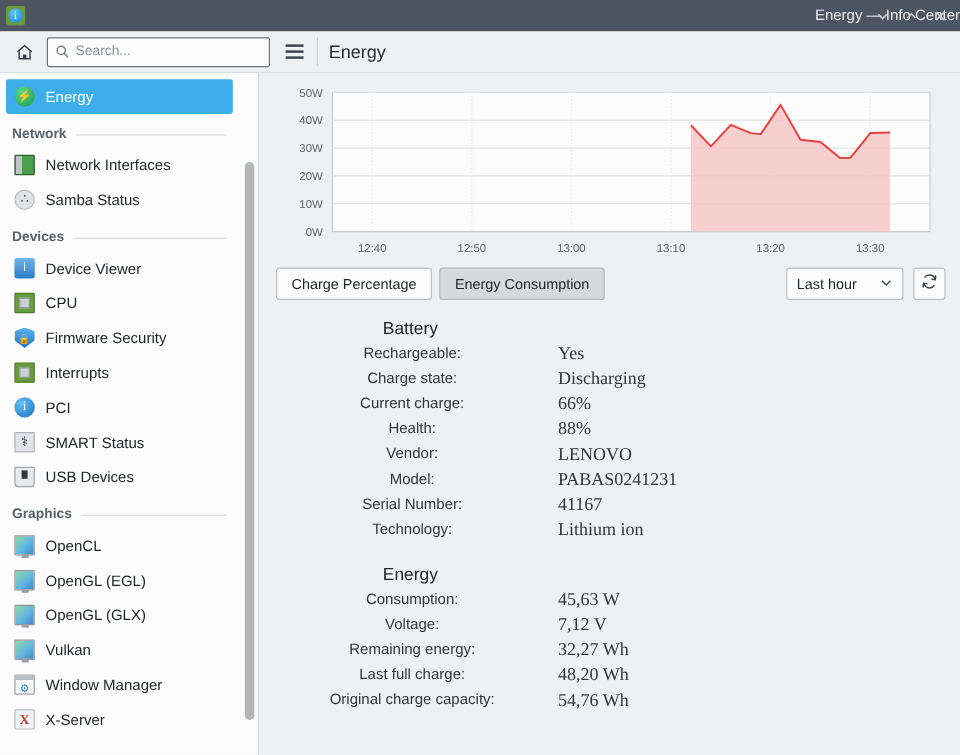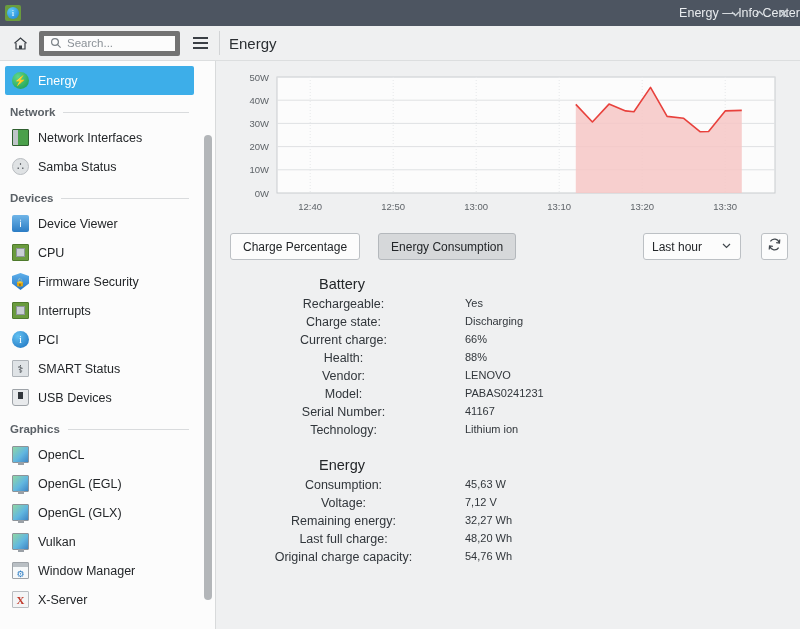--- a/index.html
+++ b/index.html
@@ -51,22 +51,22 @@
     background: #eff0f1;
     display: flex; align-items: center;
     border-bottom: 1px solid #dcdedf;
   }
   .tb-home {
     width: 30px; height: 26px; margin-left: 5px;
     display: flex; align-items: center; justify-content: center;
     color: #3a3f45;
   }
   .searchbox {
-    width: 141px; height: 25px; margin-left: 4px;
-    background: #fcfcfc; border: 5px solid #737373;
+    width: 186px; height: 25px; margin-left: 4px;
+    background: #fcfcfc; border: 1px solid #737373;
     border-radius: 2px;
     display: flex; align-items: center; padding: 0 6px; gap: 5px;
   }
   .searchbox .mag { color: #7a8086; flex: 0 0 auto; display: flex; }
   .searchbox .ph {
     font-size: 11.5px; color: #8b9197;
   }
   .tb-menu {
     width: 26px; height: 26px; margin-left: 7px;
     display: flex; flex-direction: column; justify-content: center;
@@ -167,21 +167,21 @@
     overflow: hidden;
   }
 
   
   .chart-wrap { position: relative; height: 150px; flex: 0 0 150px; }
   .chart-wrap svg { display: block; }
 
   
   .controls {
     display: flex; align-items: flex-end;
-    margin-top: 14px; flex: 0 0 auto; gap: 12px;
+    margin-top: 4px; flex: 0 0 auto;
   }
   .btn {
     height: 27px; padding: 0 12px;
     border: 1px solid #bcc0c4; border-radius: 3px;
     background: #fcfcfc; color: #232629; font-size: 12px;
     display: flex; align-items: center;
     font-family: "Liberation Sans", sans-serif;
   }
   .btn.active { background: #d6d8da; border-color: #b4b8bc; }
   .btn + .btn { margin-left: 6px; }
@@ -204,21 +204,21 @@
   .sect-title {
     font-size: 14.5px; color: #232629;
     margin-left: 89px; margin-bottom: 5px;
   }
   .sect-title.second { margin-top: 20px; }
   .rows { display: grid; grid-template-columns: 235px auto; row-gap: 4px; }
   .rows .k {
     text-align: center; padding-right: 8px;
     font-size: 12.5px; color: #31363b;
   }
-  .rows .v { font-size: 11px; color: #31363b; }
+  .rows .v { font-size: 15px; color: #31363b; font-family: Liberation Serif, serif; }
 </style>
 </head>
 <body>
 
 <div class="titlebar">
   <div class="app-icon">
     <div class="inner">i</div>
   </div>
   <div class="titlebar-title">Energy — Info Center</div>
   <div class="wincontrols">

